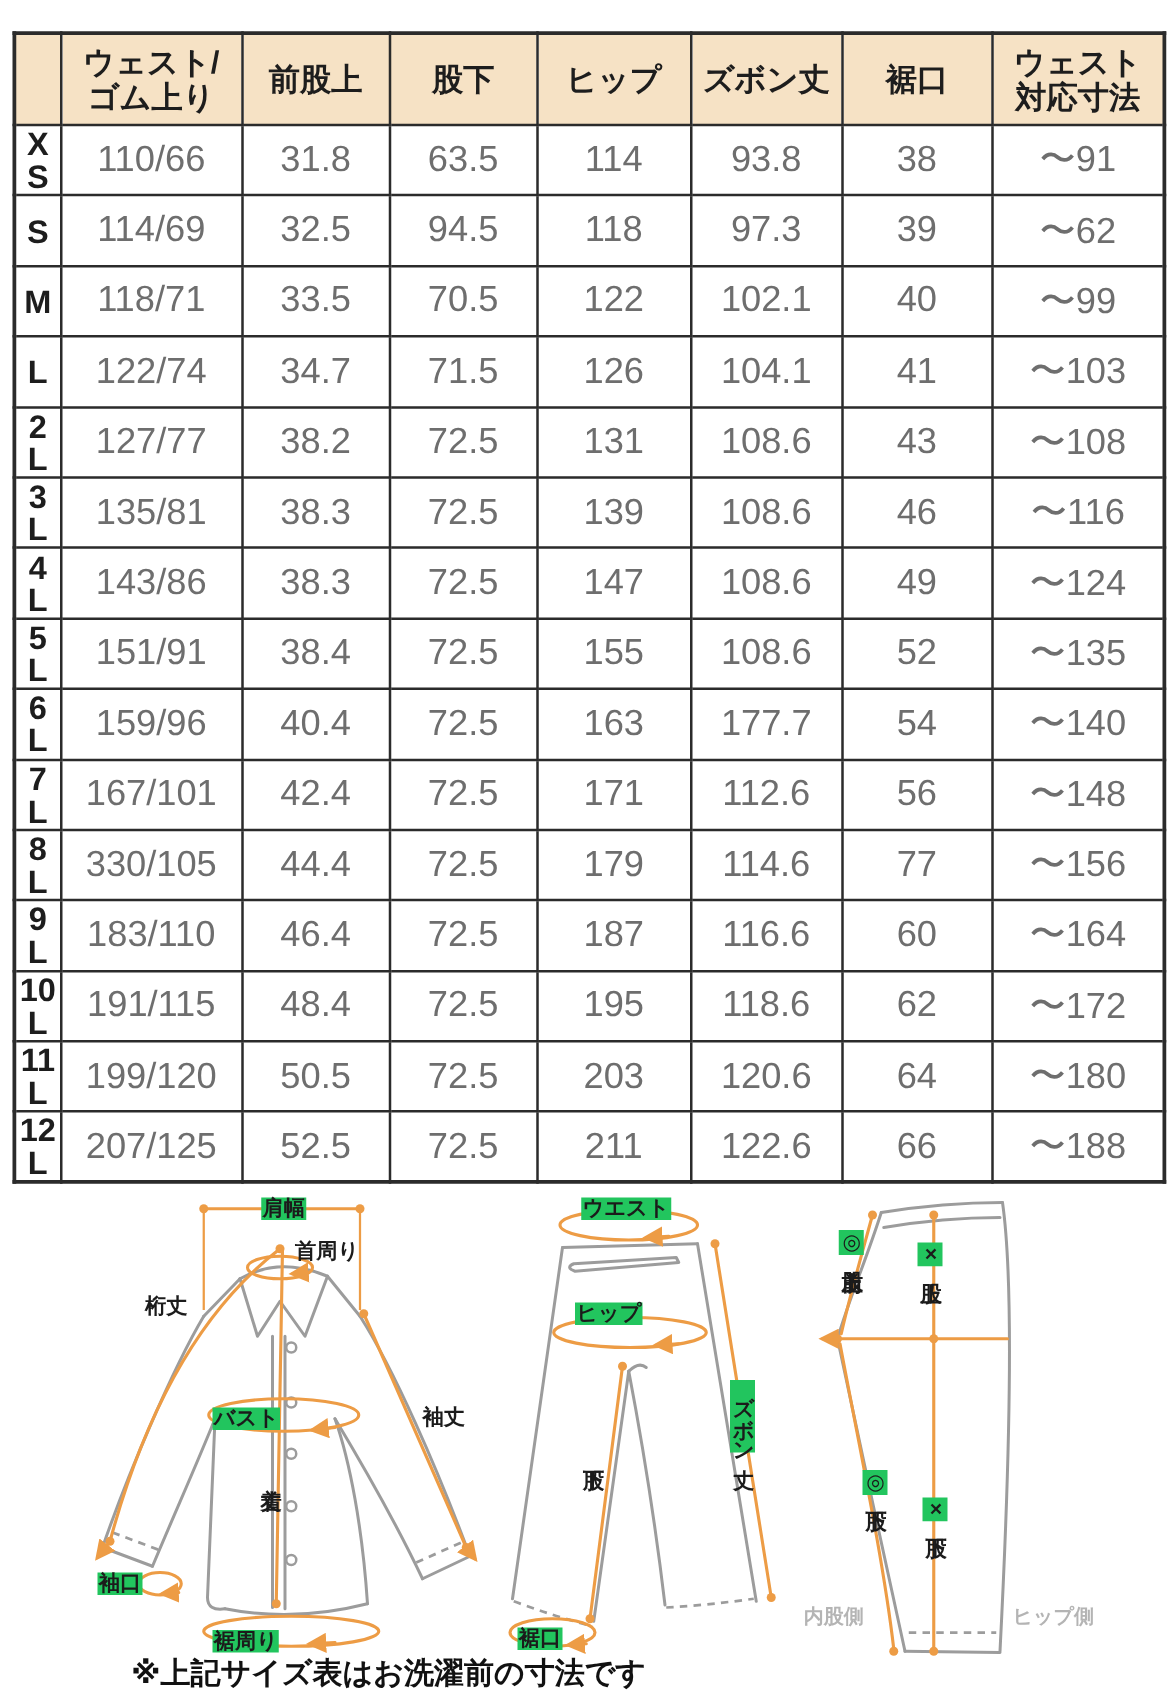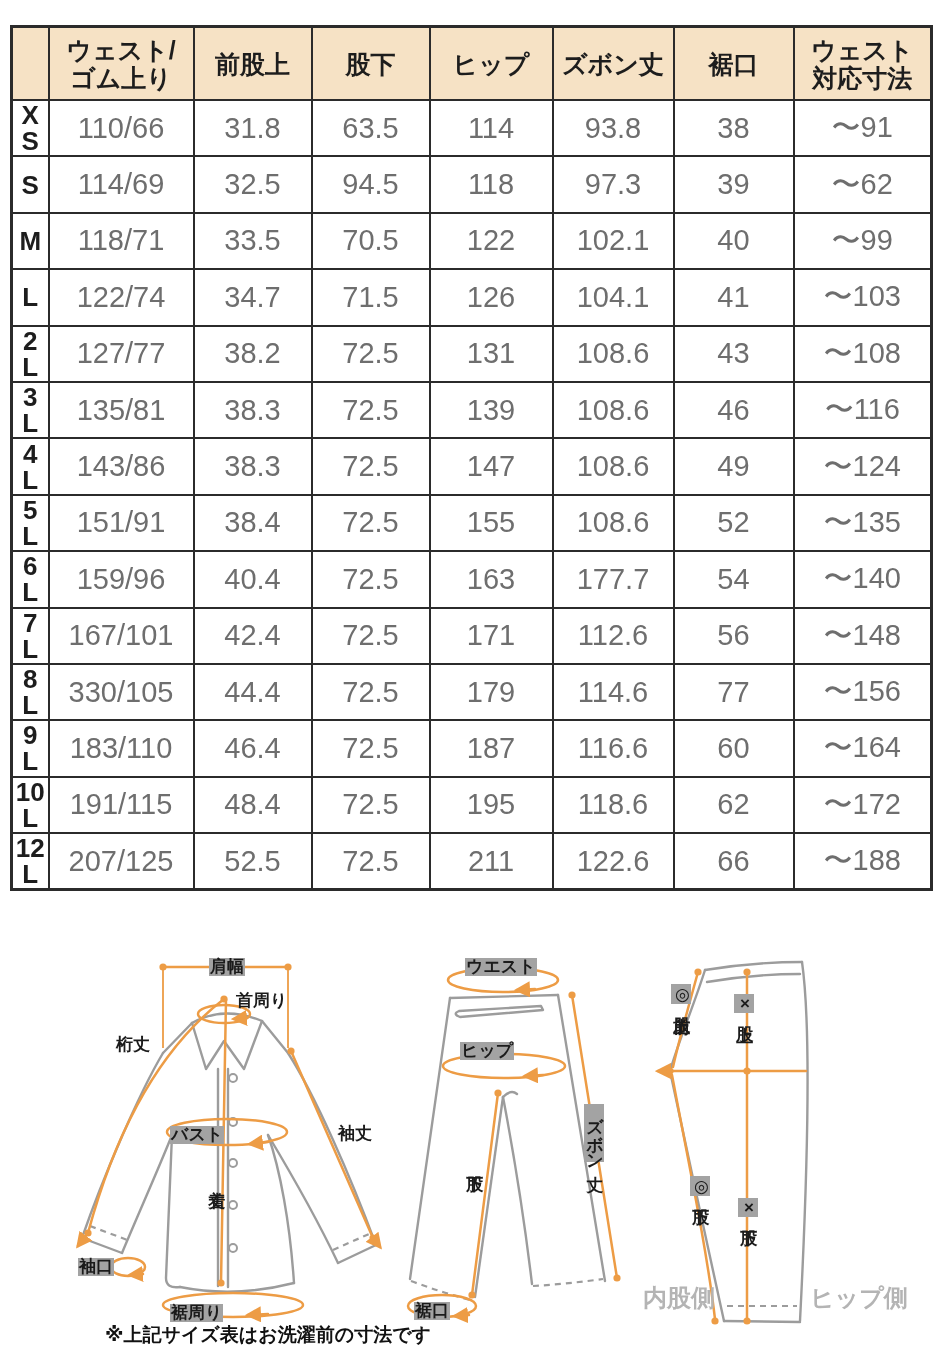--- a/index.html
+++ b/index.html
@@ -16,24 +16,24 @@
               height:71px;line-height:1.12;white-space:pre-line;}
   #size-table tbody tr{height:56.4px;}
   #size-table tbody td{color:#6e6e6e;font-size:29px;font-weight:400;background:#fff;}
   #size-table tbody th.size-cell{background:#fff;color:#1d1d1d;font-size:26px;font-weight:600;
               line-height:1.0;white-space:pre-line;padding:0;}
 
   
   .dsvg{position:absolute;}
   .dlabel{position:absolute;font-weight:700;font-size:17px;color:#1b1b1b;line-height:1.08;
           white-space:nowrap;}
-  .bg{background:#a3a3a3;padding:0 1px;}
+  .bg{background:#22c55e;padding:0 1px;}
   .vlabel{writing-mode:vertical-rl;text-orientation:upright;letter-spacing:0;}
-  .glabel{color:#b4b4b4;font-size:24px;}
-  #note{position:absolute;left:105px;top:1322px;font-size:19px;font-weight:700;color:#111;text-align:center;}
+  .glabel{color:#b4b4b4;font-size:16px;}
+  #note{position:absolute;left:105px;top:1322px;font-size:24px;font-weight:700;color:#111;text-align:center;}
 
   
   .g{stroke:#9c9c9c;stroke-width:2.4;fill:none;stroke-linecap:round;stroke-linejoin:round;}
   .gd{stroke:#9c9c9c;stroke-width:2.2;fill:none;stroke-dasharray:6 5;}
   .o{stroke:#ED9C45;stroke-width:2.5;fill:none;stroke-linecap:round;}
   .ot{stroke:#ED9C45;stroke-width:1.8;fill:none;}
   .od{fill:#ED9C45;stroke:none;}
   .btn{stroke:#9c9c9c;stroke-width:2;fill:#fff;}
 </style>
 </head>
@@ -199,20 +199,31 @@
         <tr>
           <th class="size-cell">10
 L</th>
           <td>191/115</td>
           <td>48.4</td>
           <td>72.5</td>
           <td>195</td>
           <td>118.6</td>
           <td>62</td>
           <td>〜172</td>
+        </tr>
+        <tr>
+          <th class="size-cell">11
+L</th>
+          <td>199/120</td>
+          <td>50.5</td>
+          <td>72.5</td>
+          <td>203</td>
+          <td>120.6</td>
+          <td>64</td>
+          <td>〜180</td>
         </tr>
         <tr>
           <th class="size-cell">12
 L</th>
           <td>207/125</td>
           <td>52.5</td>
           <td>72.5</td>
           <td>211</td>
           <td>122.6</td>
           <td>66</td>

